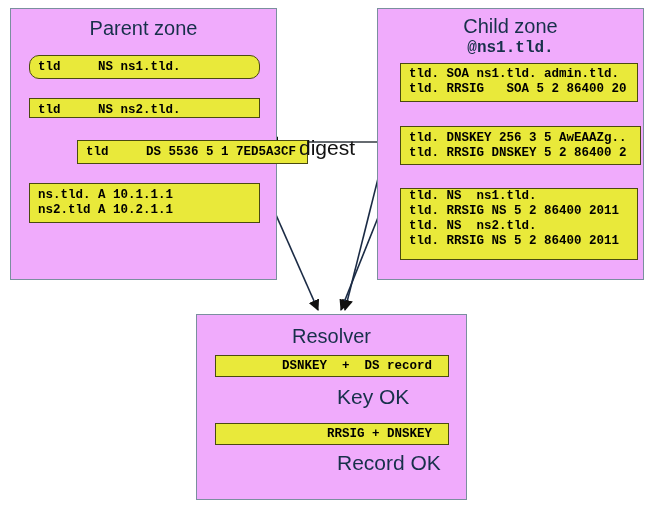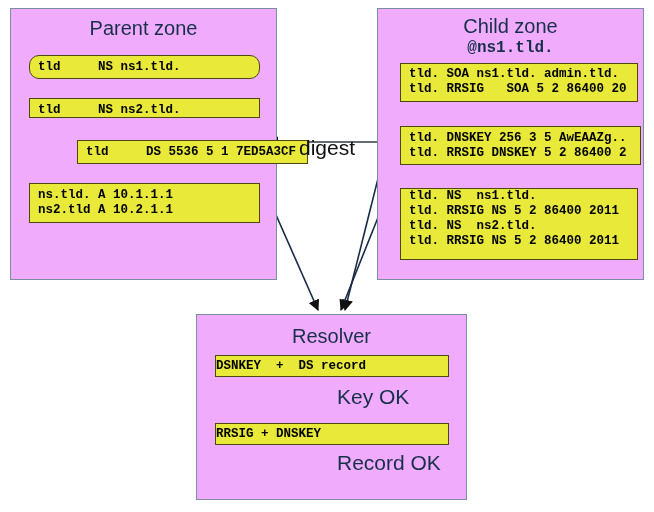--- a/index.html
+++ b/index.html
@@ -62,21 +62,21 @@
     box-sizing: border-box;
     padding: 3px 8px;
     font-family: "Liberation Mono", monospace;
     font-size: 12.5px;
     font-weight: bold;
     color: #000000;
     line-height: 15px;
     white-space: pre;
     overflow: hidden;
   }
-  .record.centered { text-align: left; padding-left: 0; padding-right: 16px; }
+  .record.centered { text-align: right; padding-left: 0; padding-right: 16px; }
 
   
   #rec-parent-0 { left: 18px; top: 46px;  width: 231px; height: 24px; padding-top: 4px; border-radius: 10px; }
   #rec-parent-1 { left: 18px; top: 89px;  width: 231px; height: 20px; padding-top: 4px; }
   #rec-parent-2 { left: 18px; top: 131px; width: 231px; height: 24px; padding-top: 4px; margin-left: 48px; }
   #rec-parent-3 { left: 18px; top: 174px; width: 231px; height: 40px; padding-top: 4px; }
 
   
   #rec-child-0 { left: 22px; top: 54px;  width: 238px; height: 39px; }
   #rec-child-1 { left: 22px; top: 117px; width: 241px; height: 39px; padding-top: 4px; }

